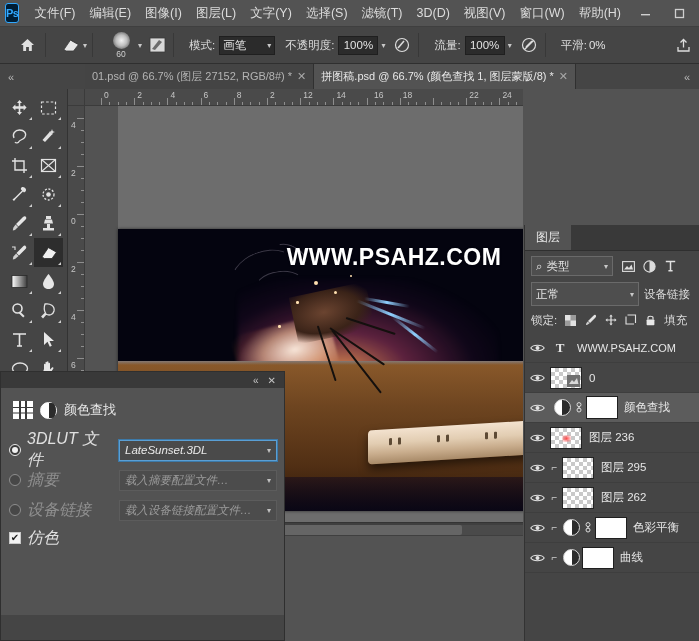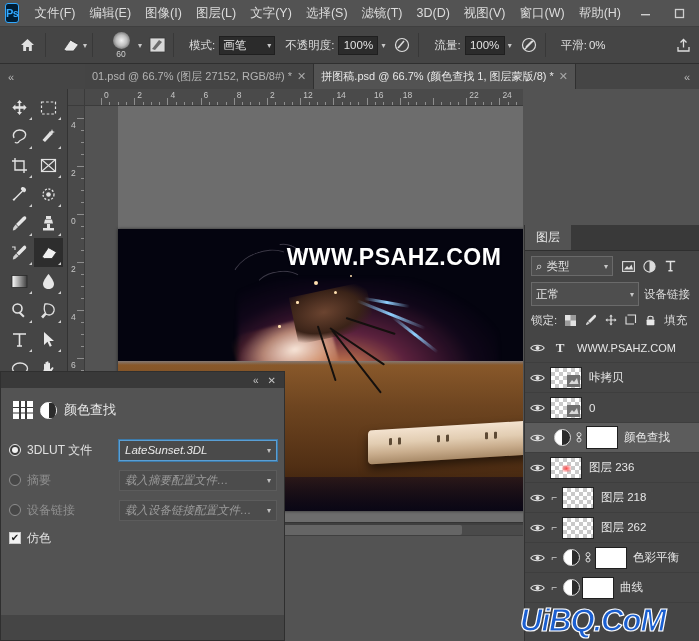--- a/index.html
+++ b/index.html
@@ -291,21 +291,21 @@
   }
   .radio {
     width: 12px; height: 12px; border-radius: 50%; border: 1px solid #8d8d8d;
     background: #474747; display: flex; align-items: center; justify-content: center;
     flex: 0 0 auto;
   }
   .radio.on { border-color: #e8e8e8; background: #3a3a3a; }
   .radio.on::after {
     content:''; width: 6px; height: 6px; border-radius: 50%; background: #f0f0f0;
   }
-  .radio-label { width: 86px; font-size: 12px; color: #e0e0e0; }
+  .radio-label { width: 86px; font-size: 16px; color: #e0e0e0; font-style: italic; }
   .radio-label.dim { color: #8f8f8f; }
   .prop-select {
     height: 21px; width: 158px; background: #4f4f4f; border: 1px solid #6b6b6b;
     display: flex; align-items: center; padding: 0 5px; font-size: 11.5px;
     color: #dcdcdc;
   }
   .prop-select.focused { border: 1px solid #5a9fd4; background: #4a4a4a; box-shadow: 0 0 0 1px #3c79a8; color:#e9e9e9; }
   .prop-select.dim { color: #9a9a9a; background: #4c4c4c; border-color: #5c5c5c; }
   .prop-select .sv { flex: 1; overflow: hidden; white-space: nowrap; font-style: italic; }
   .prop-select .sc { font-size: 8px; color: #c0c0c0; }
@@ -954,35 +954,20 @@
         <div class="eye">
           <svg width="15" height="10" viewBox="0 0 15 10">
               <path d="M0.8 5 C3 1.4 12 1.4 14.2 5 C12 8.6 3 8.6 0.8 5 Z" fill="none" stroke="#e2e2e2" stroke-width="1.1"></path>
               <circle cx="7.5" cy="5" r="2" fill="#e2e2e2"></circle>
             </svg>
         </div>
         <div class="t-icon">T</div>
         <div class="layer-name small">WWW.PSAHZ.COM</div>
       </div>
 
-      <div class="layer-row">
-        <div class="eye">
-          <svg width="15" height="10" viewBox="0 0 15 10">
-              <path d="M0.8 5 C3 1.4 12 1.4 14.2 5 C12 8.6 3 8.6 0.8 5 Z" fill="none" stroke="#e2e2e2" stroke-width="1.1"></path>
-              <circle cx="7.5" cy="5" r="2" fill="#e2e2e2"></circle>
-            </svg>
-        </div>
-        <div class="thumb">
-          <svg width="13" height="12" viewBox="0 0 13 12" style="position:absolute;right:1px;bottom:1px">
-              <rect width="13" height="12" fill="#6f6f6f"></rect>
-              <path d="M2 9 L5 5 L7 7 L10 3 L11.5 9 Z" fill="#d8d8d8"></path>
-            </svg>
-        </div>
-        <div class="layer-name">咔拷贝</div>
-      </div>
 
       <div class="layer-row">
         <div class="eye">
           <svg width="15" height="10" viewBox="0 0 15 10">
               <path d="M0.8 5 C3 1.4 12 1.4 14.2 5 C12 8.6 3 8.6 0.8 5 Z" fill="none" stroke="#e2e2e2" stroke-width="1.1"></path>
               <circle cx="7.5" cy="5" r="2" fill="#e2e2e2"></circle>
             </svg>
         </div>
         <div class="thumb">
           <svg width="13" height="12" viewBox="0 0 13 12" style="position:absolute;right:1px;bottom:1px">
@@ -1028,21 +1013,21 @@
 
       <div class="layer-row">
         <div class="eye">
           <svg width="15" height="10" viewBox="0 0 15 10">
               <path d="M0.8 5 C3 1.4 12 1.4 14.2 5 C12 8.6 3 8.6 0.8 5 Z" fill="none" stroke="#e2e2e2" stroke-width="1.1"></path>
               <circle cx="7.5" cy="5" r="2" fill="#e2e2e2"></circle>
             </svg>
         </div>
         <div class="clip-arrow">⌐</div>
         <div class="thumb"></div>
-        <div class="layer-name">图层 218</div>
+        <div class="layer-name">图层 295</div>
       </div>
 
       <div class="layer-row">
         <div class="eye">
           <svg width="15" height="10" viewBox="0 0 15 10">
               <path d="M0.8 5 C3 1.4 12 1.4 14.2 5 C12 8.6 3 8.6 0.8 5 Z" fill="none" stroke="#e2e2e2" stroke-width="1.1"></path>
               <circle cx="7.5" cy="5" r="2" fill="#e2e2e2"></circle>
             </svg>
         </div>
         <div class="clip-arrow">⌐</div>
@@ -1079,15 +1064,14 @@
         </div>
         <div class="clip-arrow">⌐</div>
         <div class="adj-icon" style="margin-left:1px"></div>
         <div class="mask-thumb" style="width:28px;height:20px"></div>
         <div class="layer-name">曲线</div>
       </div>
 
     </div>
   </div>
 
-  <div class="site-watermark">UiBQ.CoM</div>
 
 </div>
 
 </body></html>

